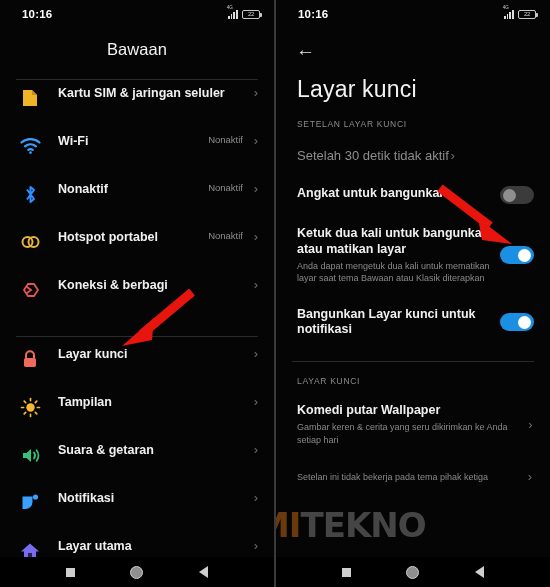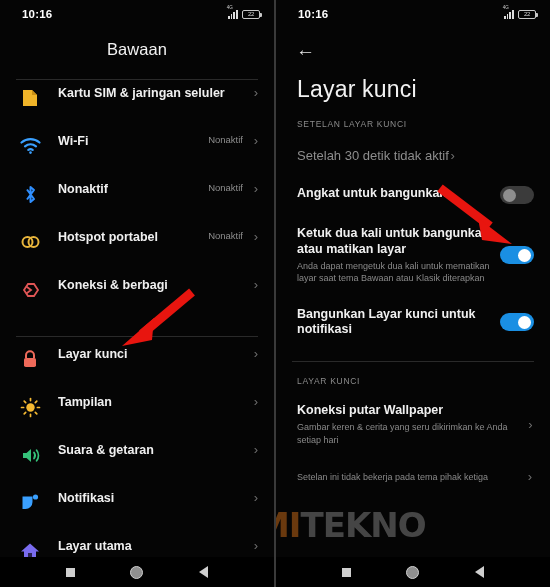--- a/index.html
+++ b/index.html
@@ -448,21 +448,21 @@
       </div>
     </div>
 
     <div class="rdivider"></div>
     <div style="height:14px"></div>
 
     <div class="section-cap">LAYAR KUNCI</div>
 
     <div class="rrow">
       <div class="rtext">
-        <div class="rtitle">Koneksi putar Wallpaper</div>
+        <div class="rtitle">Komedi putar Wallpaper</div>
         <div class="rsub">Gambar keren &amp; cerita yang seru dikirimkan ke Anda setiap hari</div>
       </div>
       <span class="chev">›</span>
     </div>
 
     <div class="rrow">
       <div class="rtext">
         <div class="rsub">Setelan ini tidak bekerja pada tema pihak ketiga</div>
       </div>
       <span class="chev">›</span>

